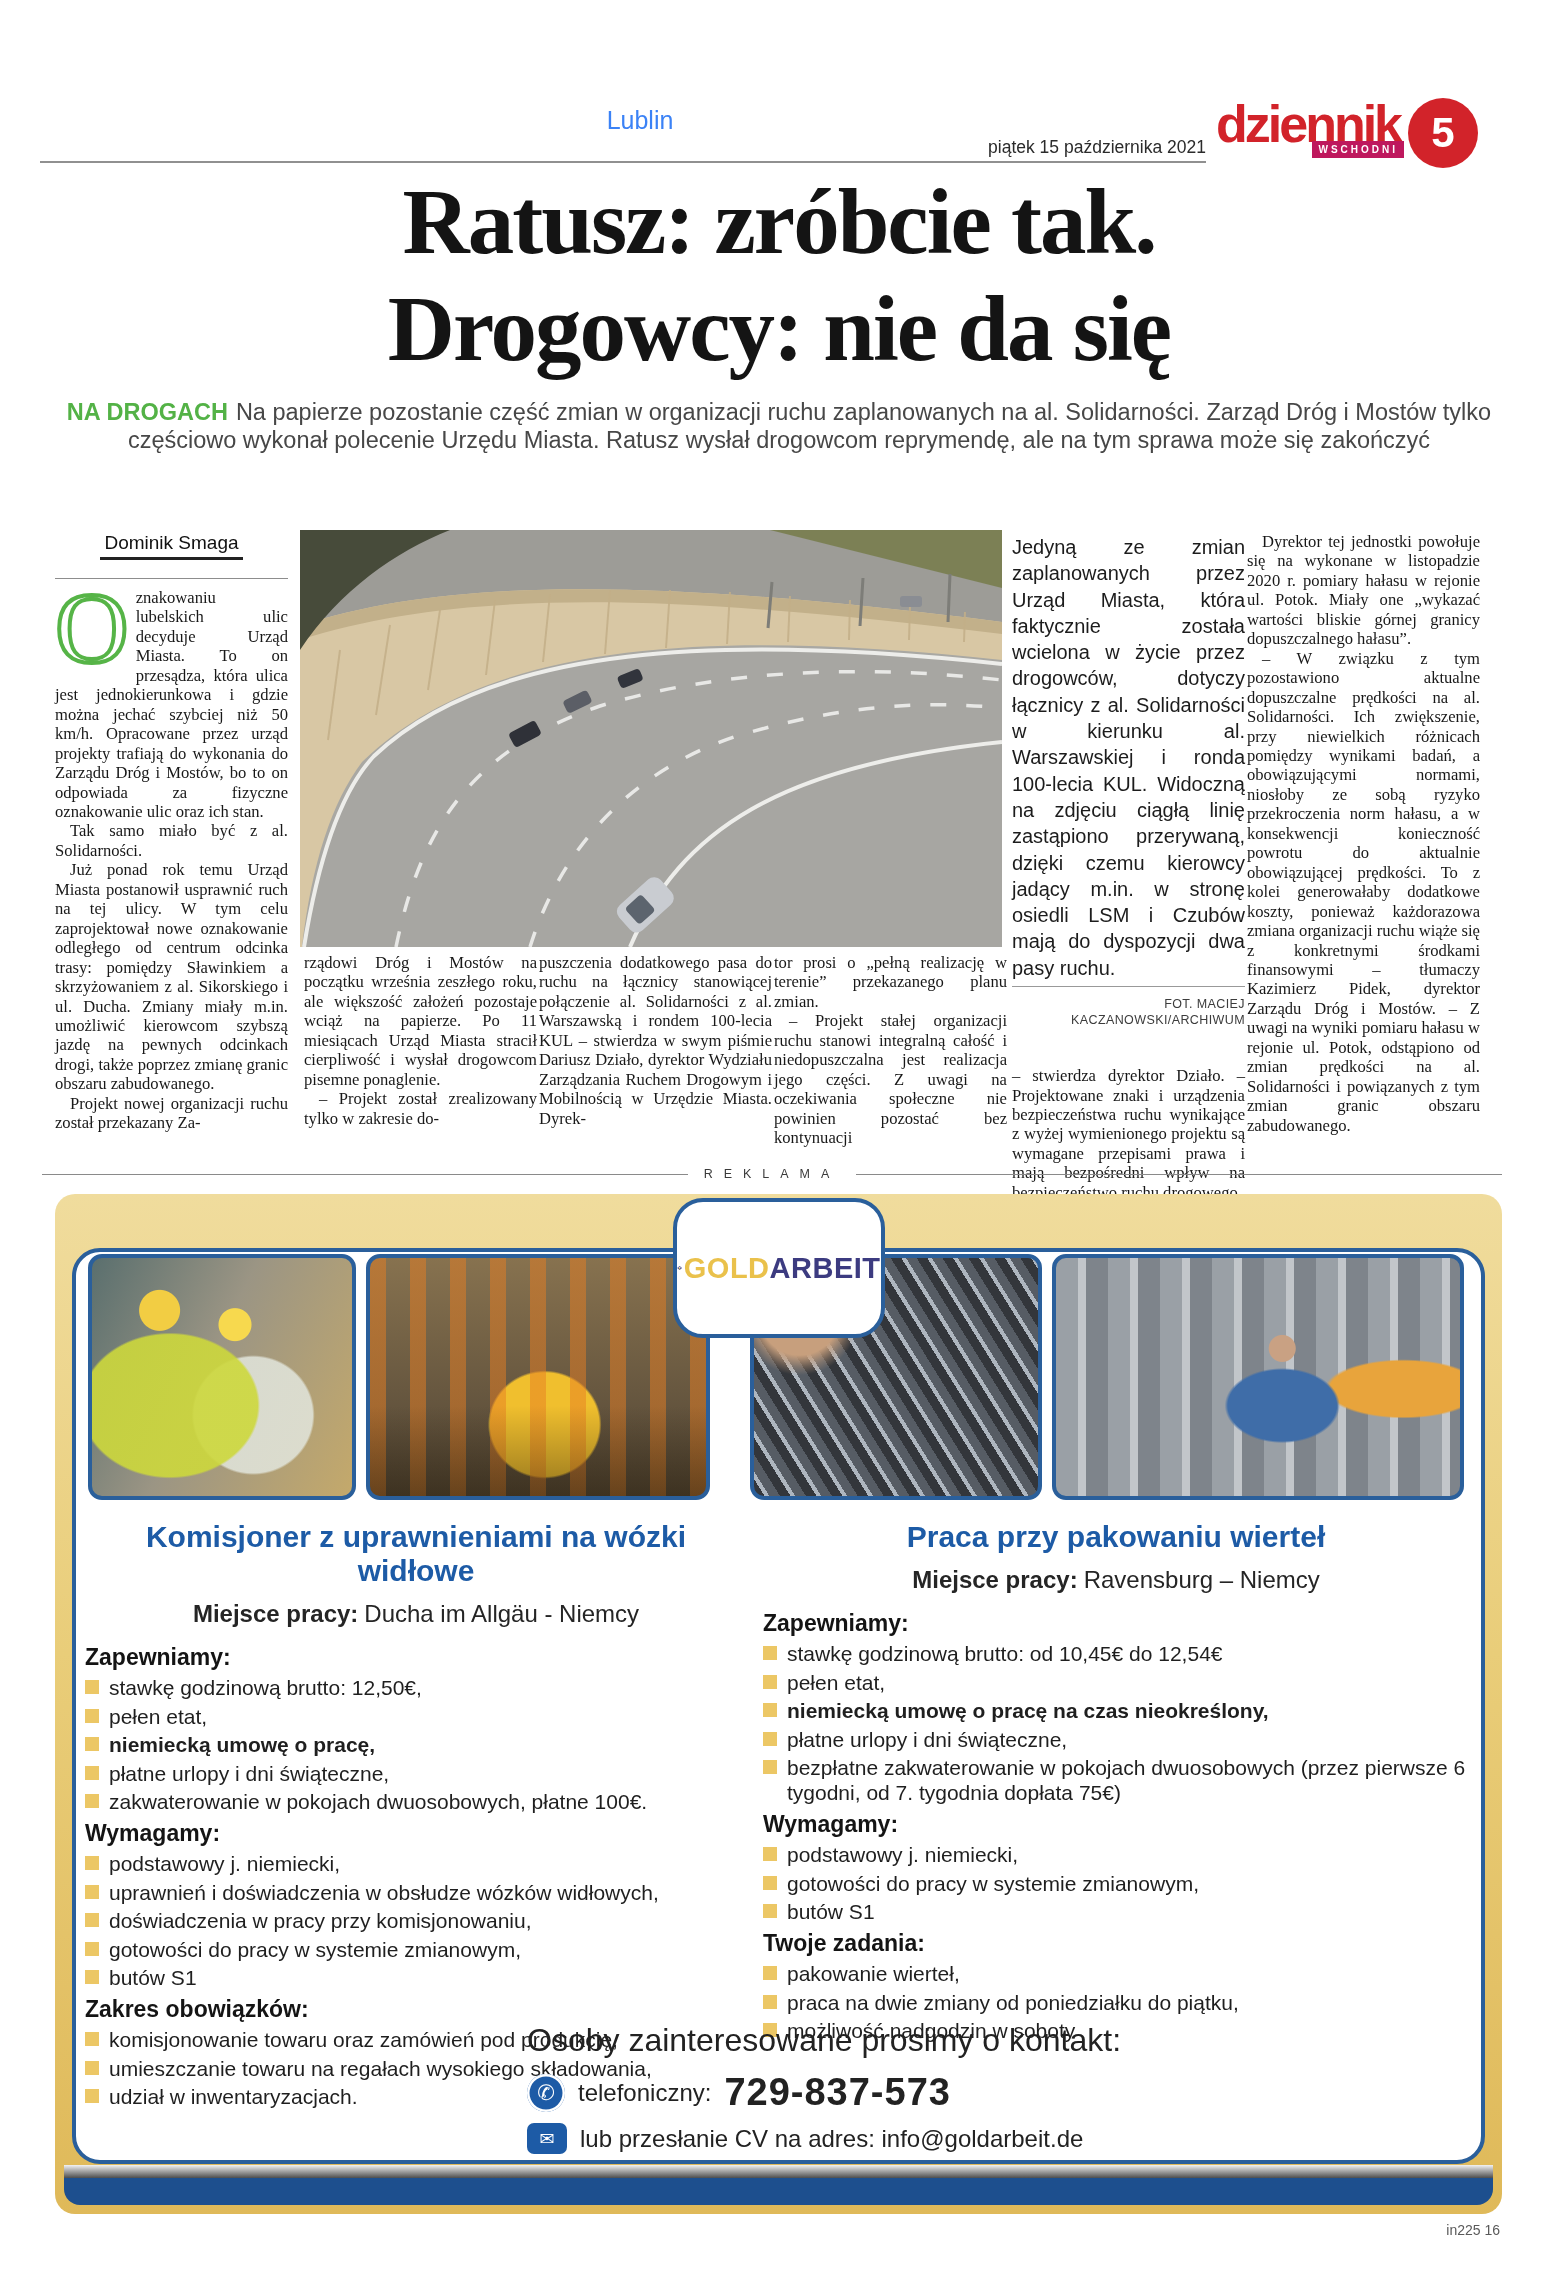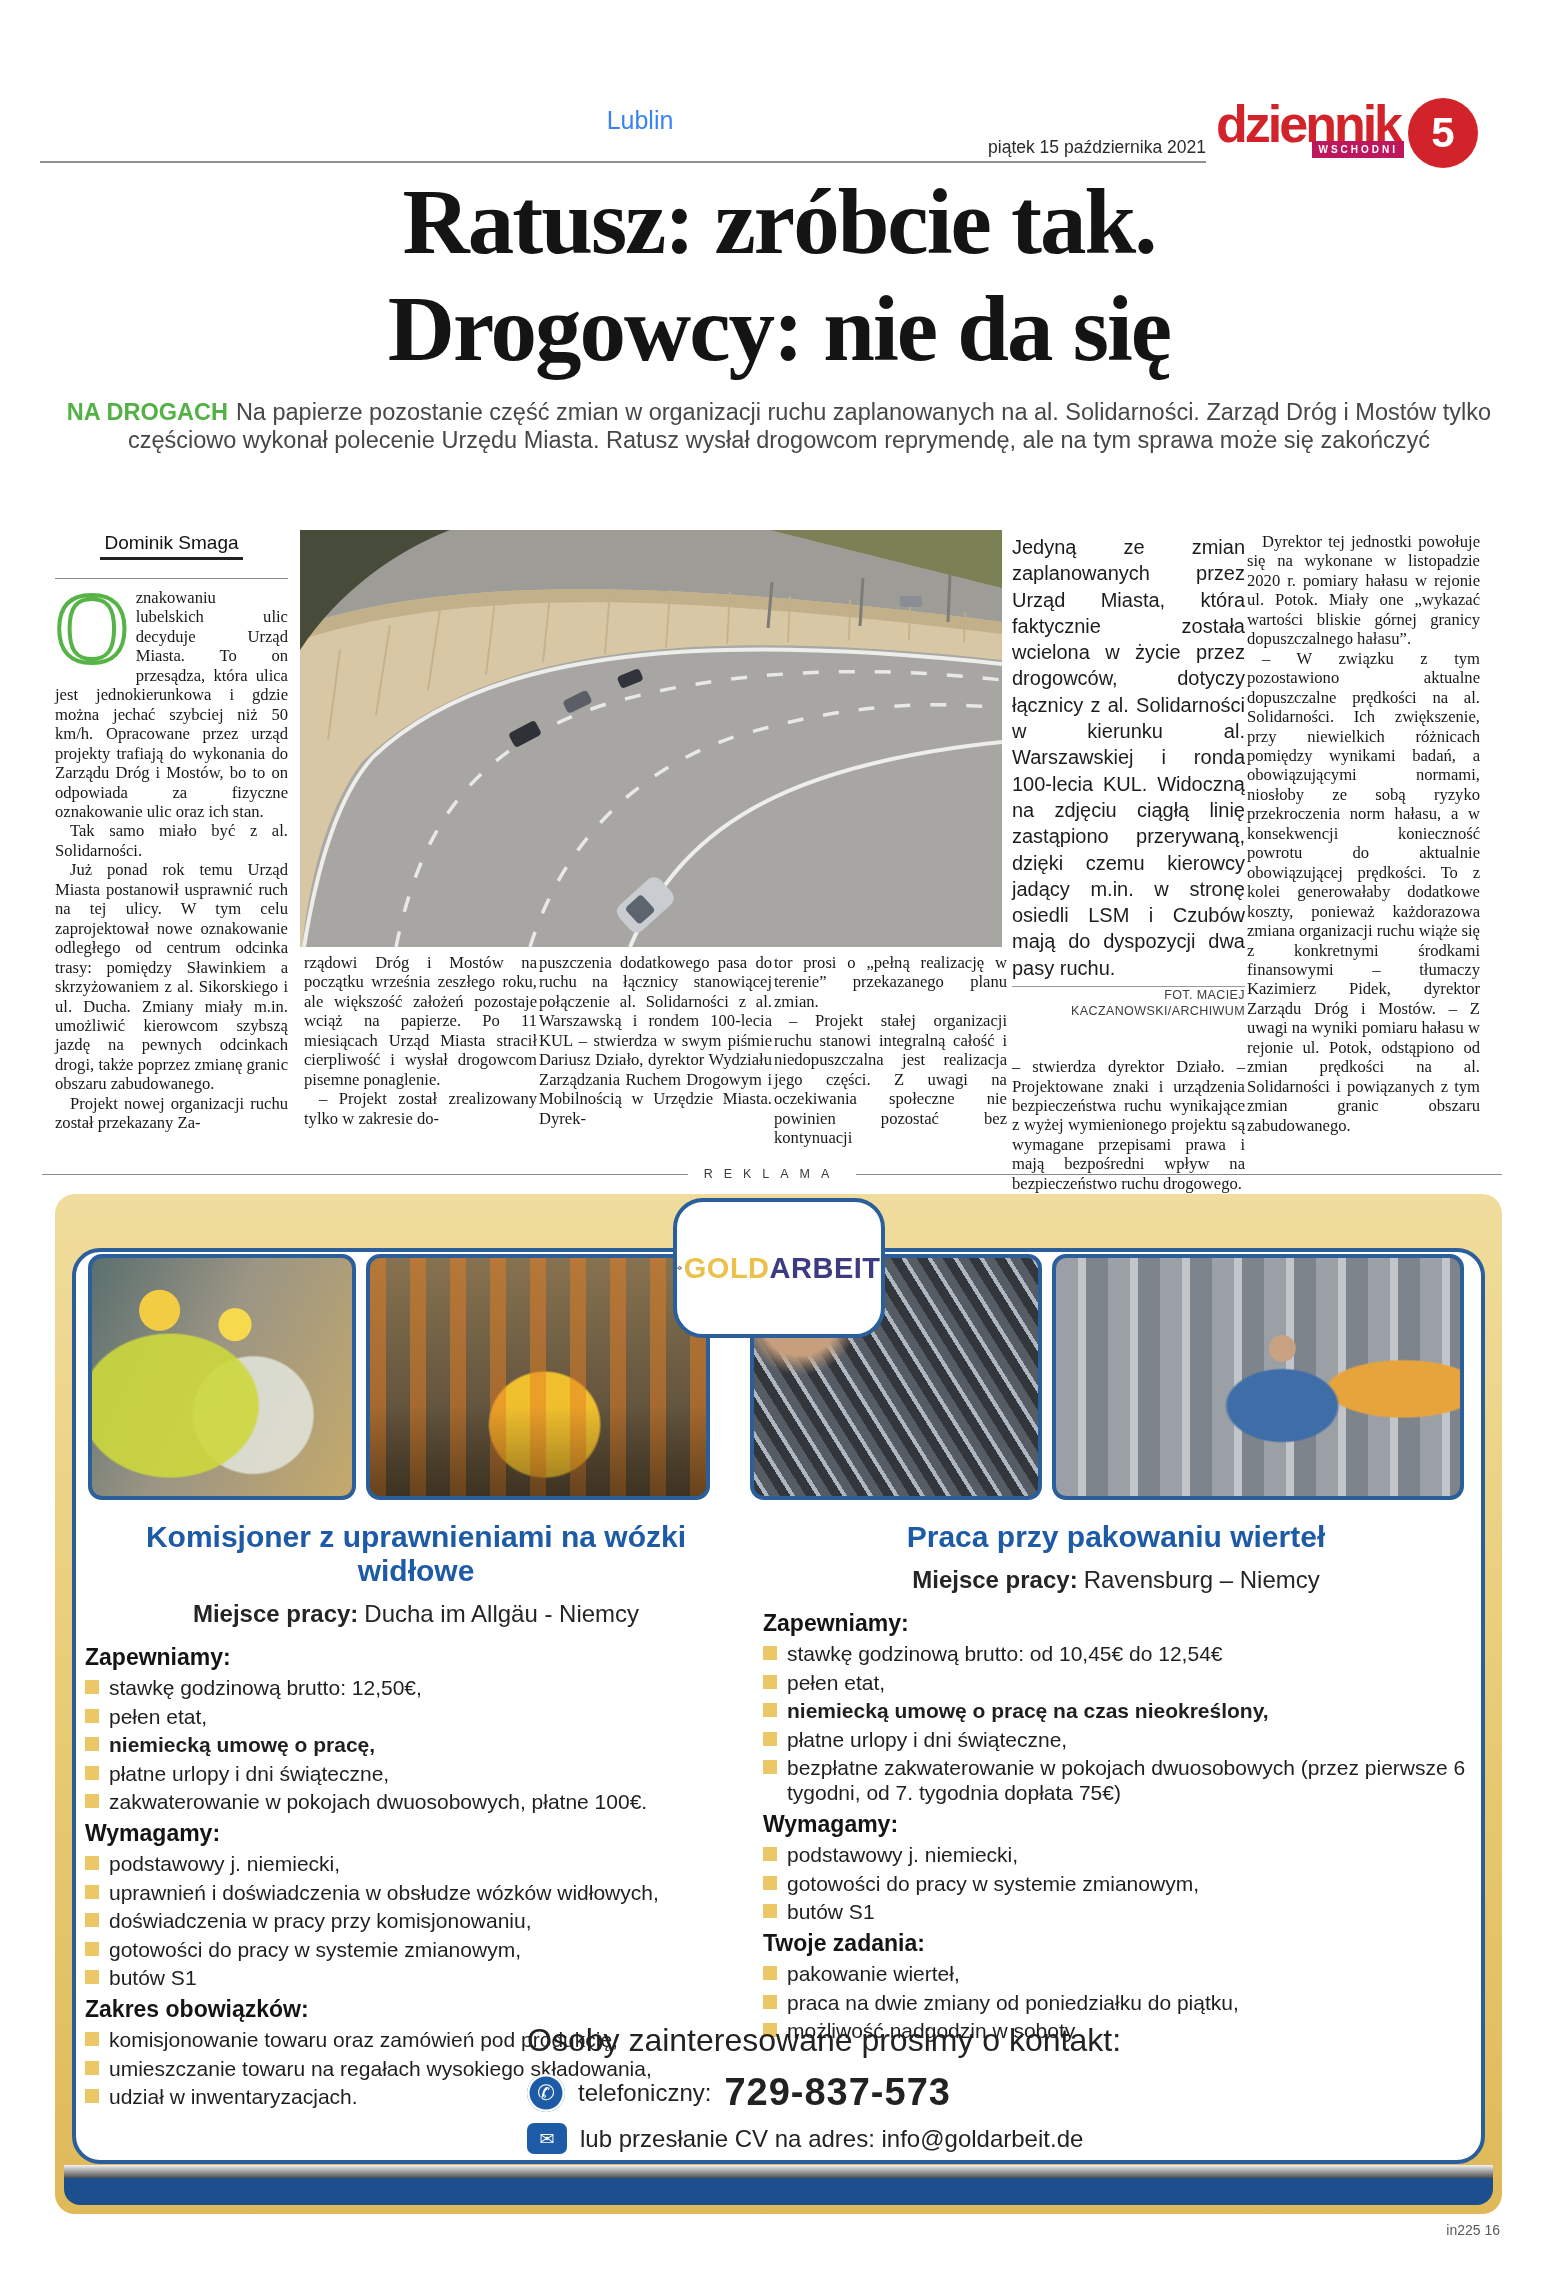--- a/index.html
+++ b/index.html
@@ -34,21 +34,21 @@
   .byline-wrap{text-align:center;border-bottom:1px solid #8d8d8d;padding-bottom:18px;margin-bottom:9px;}
   .byline{display:inline-block;font-family:"Liberation Sans",sans-serif;font-size:19px;color:#111;
     border-bottom:3px solid #222;padding:0 4px 3px;}
   .body{font-size:16.6px;line-height:19.45px;text-align:justify;color:#181818;}
   .body.ind{text-indent:15px;}
   .dropcap{float:left;font-size:102px;line-height:78px;padding:2px 7px 0 0;color:#fff;
     -webkit-text-stroke:4px #56b447;}
   .photo{position:absolute;left:300px;top:530px;width:702px;height:417px;}
   .photo svg{display:block;width:100%;height:100%;}
   .caption{font-family:"Liberation Sans",sans-serif;font-size:20px;line-height:26.3px;color:#1c1c1c;text-align:justify;}
-  .credit{margin-top:5px;border-top:1px solid #999;padding-top:0;font-family:"Liberation Sans",sans-serif;
+  .credit{margin-top:5px;border-top:1px solid #999;padding-top:9px;font-family:"Liberation Sans",sans-serif;
     font-size:12.5px;letter-spacing:.4px;color:#3c3c3c;text-align:right;line-height:16px;}
   .c5 .cont{margin-top:38px;}
 
   
   .reklama{position:absolute;left:42px;right:56px;top:1167px;display:flex;align-items:center;gap:16px;}
   .reklama::before,.reklama::after{content:"";flex:1;height:1px;background:#8a8a8a;}
   .reklama span{font-family:"Liberation Sans",sans-serif;font-size:12.5px;letter-spacing:11px;color:#3a3a3a;}
 
   
   .ad{position:absolute;left:55px;top:1194px;width:1447px;height:1020px;border-radius:20px;

